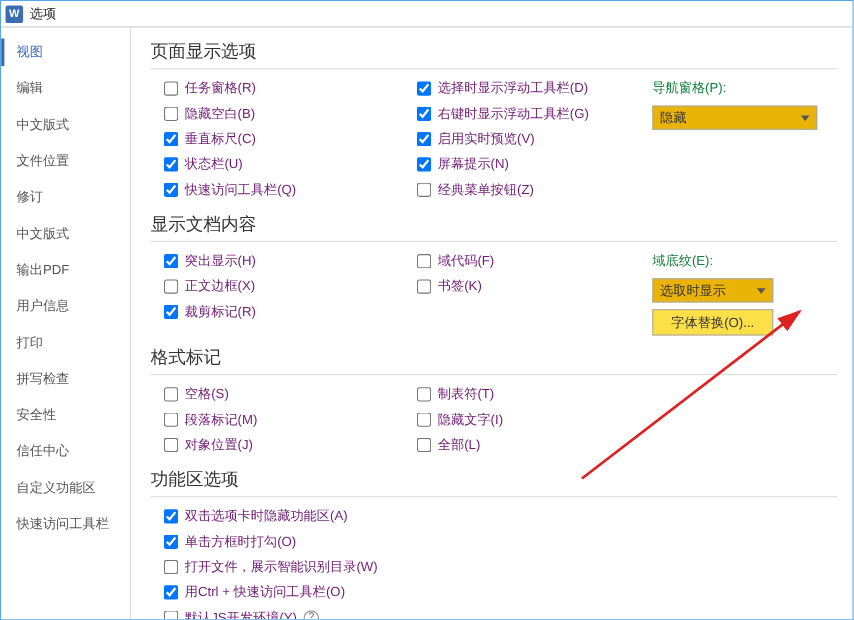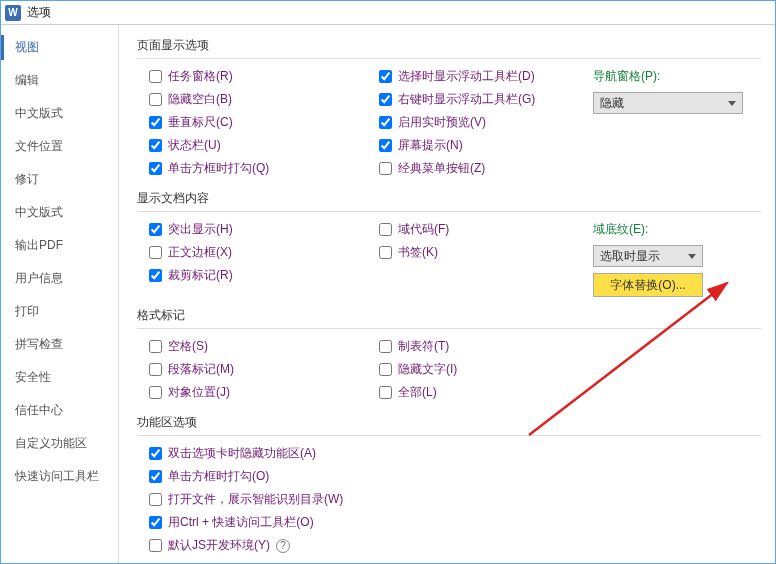--- a/index.html
+++ b/index.html
@@ -62,21 +62,21 @@
     background: #3b6db3;
   }
   .content {
     flex: 1;
     padding: 8px 14px 8px 18px;
     overflow: hidden;
     position: relative;
   }
   .section { margin-bottom: 6px; }
   .section-title {
-    font-size: 12px;
+    font-size: 16px;
     color: #333;
     padding: 4px 0 2px 0;
   }
   .section-title.underline { border-bottom: 1px solid #ddd; padding-bottom: 4px; margin-bottom: 6px;}
   .row {
     display: flex;
   }
   .col-left { width: 230px; }
   .col-mid { width: 220px; }
   .col-right { flex: 1; }
@@ -89,21 +89,21 @@
     width: 13px; height: 13px;
     margin: 0 6px 0 12px;
   }
   .lbl { color: #701a75; }
   .right-label {
     color: #15803d;
     padding: 3px 0 3px 6px;
   }
   .select-box {
     border: 1px solid #aaa;
-    background: #e5e5e5;
+    background: #eab308;
     height: 22px;
     display: flex;
     align-items: center;
     justify-content: space-between;
     padding: 0 6px;
     width: 150px;
     margin: 4px 0 0 6px;
     cursor: pointer;
   }
   .select-box.small { width: 110px; }
@@ -183,21 +183,21 @@
             <label class="chk">
               <input type="checkbox" checked="" style="">
               <span class="lbl">垂直标尺(C)</span>
             </label>
             <label class="chk">
               <input type="checkbox" checked="" style="">
               <span class="lbl">状态栏(U)</span>
             </label>
             <label class="chk">
               <input type="checkbox" checked="" style="">
-              <span class="lbl">单击方框时打勾(Q)</span>
+              <span class="lbl">快速访问工具栏(Q)</span>
             </label>
           </div>
         <div class="col-mid" id="pd-mid">
             <label class="chk">
               <input type="checkbox" checked="" style="">
               <span class="lbl">选择时显示浮动工具栏(D)</span>
             </label>
             <label class="chk">
               <input type="checkbox" checked="" style="">
               <span class="lbl">右键时显示浮动工具栏(G)</span>

